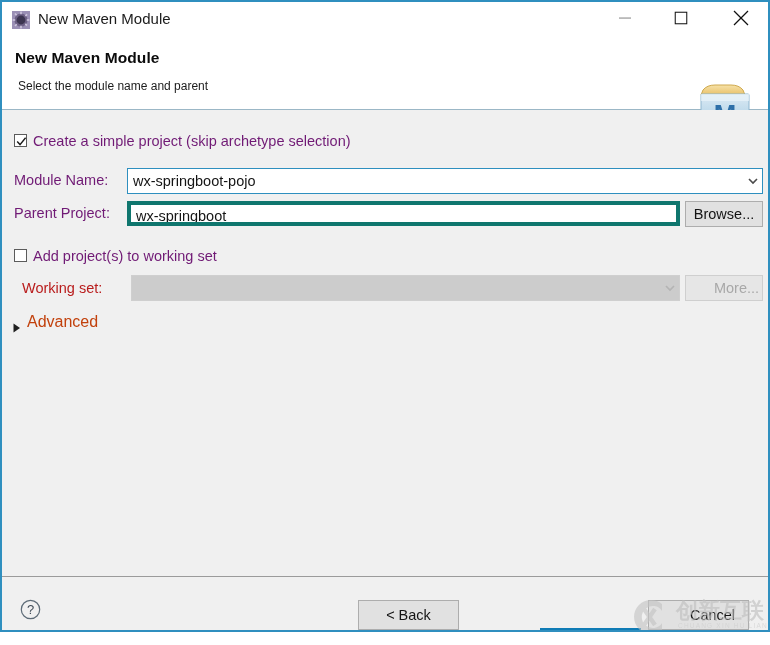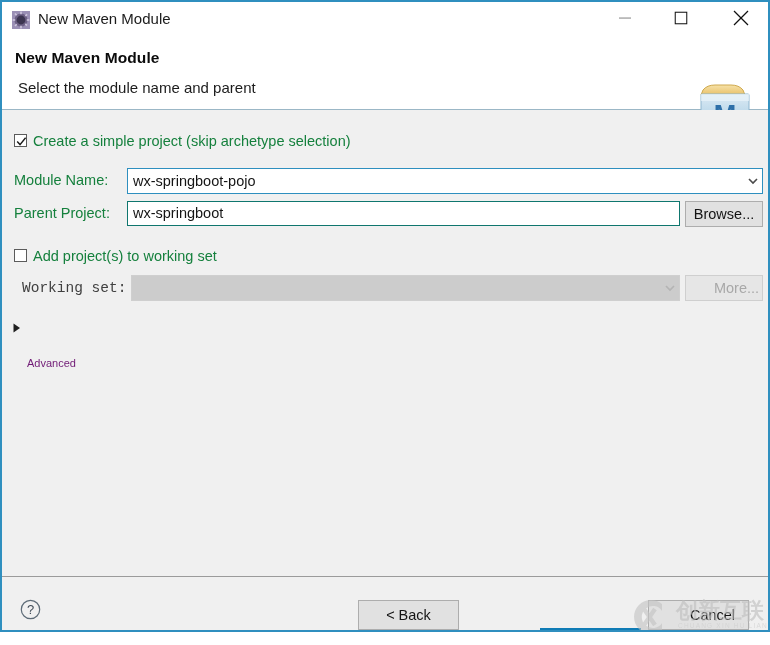--- a/index.html
+++ b/index.html
@@ -50,56 +50,56 @@
     background: #ffffff;
     border-bottom: 1px solid #9bb7c6;
   }
   #header-title {
     position: absolute; left: 13px; top: 11px;
     font-size: 15.5px; font-weight: bold; color: #0b0b0b;
     letter-spacing: .1px;
   }
   #header-sub {
     position: absolute; left: 16px; top: 41px;
-    font-size: 15px; color: #1c1c1c;
+    font-size: 12px; color: #1c1c1c;
   }
   #maven-icon {
     position: absolute; left: 694px; top: 44px;
     width: 60px; height: 52px;
   }
 
   
   #body {
     position: absolute; left: 0; top: 108px;
     width: 766px; height: 466px;
     background: #f0f0f0;
   }
   .lbl {
     position: absolute;
-    font-size: 14.5px; color: #15803d;
+    font-size: 14.5px; color: #701a75;
     white-space: nowrap;
   }
-  .lbl.disabled { color: #404040; font-family: Liberation Mono, monospace; }
+  .lbl.disabled { color: #b91c1c; }
 
   
   .cbox {
     position: absolute;
     width: 13px; height: 13px;
     border: 1px solid #5b5b5b;
     background: #ffffff;
     box-sizing: border-box;
   }
   .cbox svg { position: absolute; left: -1px; top: -1px; }
 
   
   .tinput {
     position: absolute;
     box-sizing: border-box;
     background: #ffffff;
-    border: 1px solid #0f766e;
+    border: 4px solid #0f766e;
     font-size: 14.5px;
     color: #141414;
     padding: 0 5px;
     line-height: 22px;
     white-space: nowrap;
     overflow: hidden;
   }
   .tinput.focused { border: 1px solid #2e8fbf; }
   .tinput.disabled { background: #cccccc; border: 1px solid #cfcfcf; color: #9d9d9d; }
 
@@ -125,21 +125,21 @@
   }
   .pbtn.disabled { color: #a8a8a8; background: #e6e6e6; border-color: #cfcfcf; padding-left: 25px; }
   .pbtn.default-focus {
     border: 2px solid #0f7bb5;
     line-height: 26px;
   }
 
   
   #advanced-row { position: absolute; left: 11px; top: 205px; height: 18px; }
   #advanced-tri { position: absolute; left: 0; top: 4px; }
-  #advanced-label { position: absolute; left: 14px; top: -2px; font-size: 11px; color: #701a75; margin-top: 44px; }
+  #advanced-label { position: absolute; left: 14px; top: -2px; font-size: 16px; color: #c2410c; }
 
   
   #buttonbar {
     position: absolute; left: 0; top: 574px;
     width: 766px; height: 67px;
     background: #f0f0f0;
     border-top: 1px solid #9b9b9b;
   }
   #help-icon { position: absolute; left: 18px; top: 22px; }
 

